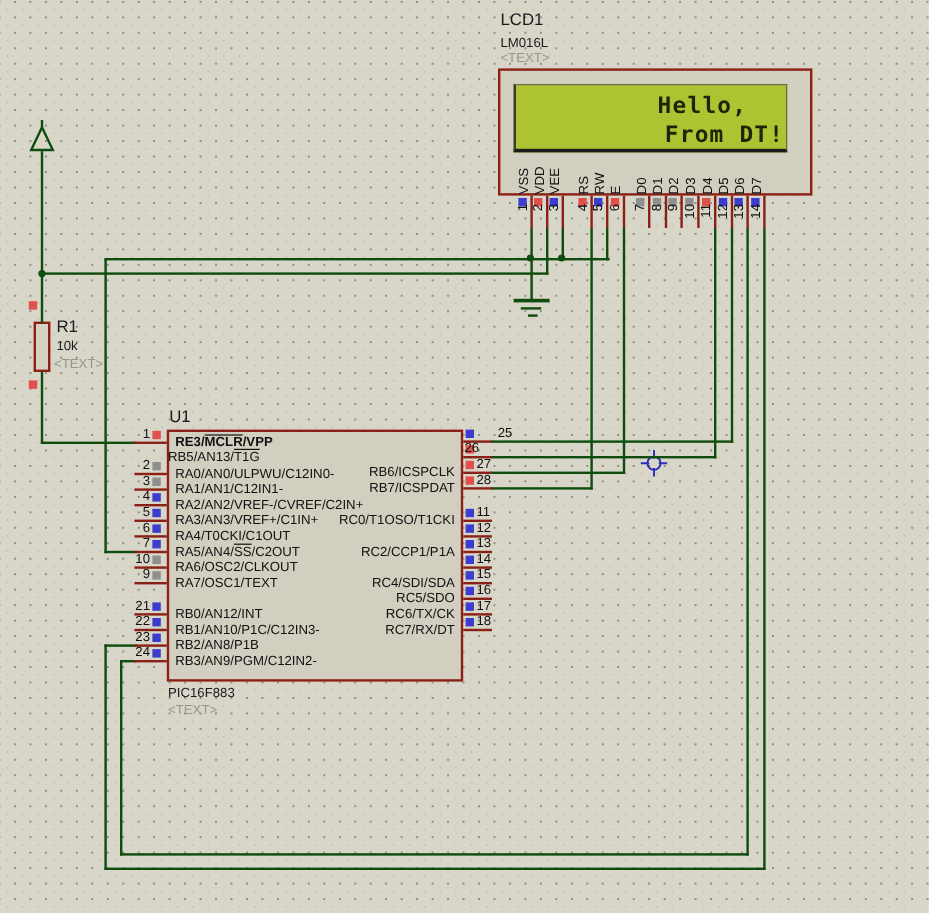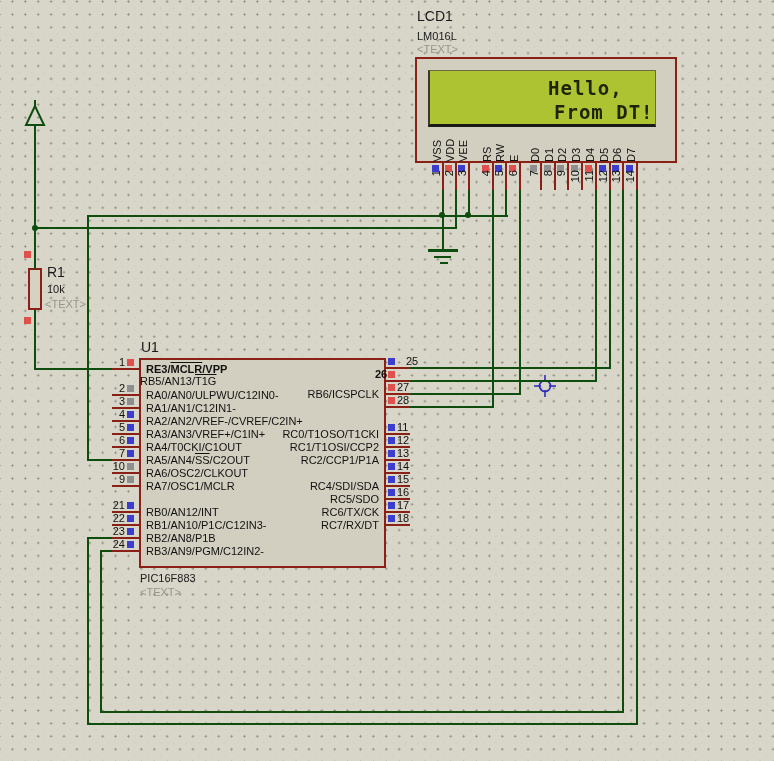--- a/index.html
+++ b/index.html
@@ -199,59 +199,59 @@
     <div class="state-sq" style="left: 127px; top: 450px; background: rgb(60, 60, 205);"></div>
     <div class="pin-num" style="left: 92px; top: 447px; width: 33px; text-align: right;">7</div>
     <div class="pin-name" style="left: 146px; top: 454px;"><span>RA5/AN4/</span><span class="ovl">SS</span><span>/C2OUT</span></div>
     <div class="stub" style="left: 112px; top: 472px; width: 27px; height: 2px;"></div>
     <div class="state-sq" style="left: 127px; top: 463px; background: rgb(143, 143, 143);"></div>
     <div class="pin-num" style="left: 92px; top: 460px; width: 33px; text-align: right;">10</div>
     <div class="pin-name" style="left: 146px; top: 467px;">RA6/OSC2/CLKOUT</div>
     <div class="stub" style="left: 112px; top: 485px; width: 27px; height: 2px;"></div>
     <div class="state-sq" style="left: 127px; top: 476px; background: rgb(143, 143, 143);"></div>
     <div class="pin-num" style="left: 92px; top: 473px; width: 33px; text-align: right;">9</div>
-    <div class="pin-name" style="left: 146px; top: 480px;">RA7/OSC1/MCLR</div>
+    <div class="pin-name" style="left: 146px; top: 480px;">RA7/OSC1/TEXT</div>
     <div class="stub" style="left: 112px; top: 511px; width: 27px; height: 2px;"></div>
     <div class="state-sq" style="left: 127px; top: 502px; background: rgb(60, 60, 205);"></div>
     <div class="pin-num" style="left: 92px; top: 499px; width: 33px; text-align: right;">21</div>
     <div class="pin-name" style="left: 146px; top: 506px;">RB0/AN12/INT</div>
     <div class="stub" style="left: 112px; top: 524px; width: 27px; height: 2px;"></div>
     <div class="state-sq" style="left: 127px; top: 515px; background: rgb(60, 60, 205);"></div>
     <div class="pin-num" style="left: 92px; top: 512px; width: 33px; text-align: right;">22</div>
     <div class="pin-name" style="left: 146px; top: 519px;">RB1/AN10/P1C/C12IN3-</div>
     <div class="stub" style="left: 112px; top: 537px; width: 27px; height: 2px;"></div>
     <div class="state-sq" style="left: 127px; top: 528px; background: rgb(60, 60, 205);"></div>
     <div class="pin-num" style="left: 92px; top: 525px; width: 33px; text-align: right;">23</div>
     <div class="pin-name" style="left: 146px; top: 532px;">RB2/AN8/P1B</div>
     <div class="stub" style="left: 112px; top: 550px; width: 27px; height: 2px;"></div>
     <div class="state-sq" style="left: 127px; top: 541px; background: rgb(60, 60, 205);"></div>
     <div class="pin-num" style="left: 92px; top: 538px; width: 33px; text-align: right;">24</div>
     <div class="pin-name" style="left: 146px; top: 545px;">RB3/AN9/PGM/C12IN2-</div>
     <div class="stub" style="left: 386px; top: 367px; width: 24px; height: 2px;"></div>
     <div class="state-sq" style="left: 388px; top: 358px; background: rgb(60, 60, 205);"></div>
-    <div class="pin-num" style="left: 397px; top: 355px; width: 30px; text-align: center;">25</div>
+    <div class="pin-num" style="left: 397px; top: 355px; width: 30px; text-align: right;">25</div>
     <div class="stub" style="left: 386px; top: 380px; width: 24px; height: 2px;"></div>
     <div class="state-sq" style="left: 388px; top: 371px; background: rgb(224, 80, 76);"></div>
-    <div class="pin-num" style="left: 375px; top: 368px; width: 30px; text-align: left; font-weight: bold;">26</div>
+    <div class="pin-num" style="left: 387px; top: 368px; width: 30px; text-align: left;">26</div>
     <div class="pin-name" style="left: 140px; top: 375px; width: 233px; text-align: left;"><span>RB5/AN13/</span><span class="ovl">T1G</span><span></span></div>
     <div class="stub" style="left: 386px; top: 393px; width: 24px; height: 2px;"></div>
     <div class="state-sq" style="left: 388px; top: 384px; background: rgb(224, 80, 76);"></div>
     <div class="pin-num" style="left: 397px; top: 381px; width: 30px; text-align: left;">27</div>
     <div class="pin-name" style="left: 146px; top: 388px; width: 233px; text-align: right;">RB6/ICSPCLK</div>
     <div class="stub" style="left: 386px; top: 406px; width: 24px; height: 2px;"></div>
     <div class="state-sq" style="left: 388px; top: 397px; background: rgb(224, 80, 76);"></div>
     <div class="pin-num" style="left: 397px; top: 394px; width: 30px; text-align: left;">28</div>
+    <div class="pin-name" style="left: 146px; top: 401px; width: 233px; text-align: right;">RB7/ICSPDAT</div>
     <div class="stub" style="left: 386px; top: 433px; width: 24px; height: 2px;"></div>
     <div class="state-sq" style="left: 388px; top: 424px; background: rgb(60, 60, 205);"></div>
     <div class="pin-num" style="left: 397px; top: 421px; width: 30px; text-align: left;">11</div>
     <div class="pin-name" style="left: 146px; top: 428px; width: 233px; text-align: right;">RC0/T1OSO/T1CKI</div>
     <div class="stub" style="left: 386px; top: 446px; width: 24px; height: 2px;"></div>
     <div class="state-sq" style="left: 388px; top: 437px; background: rgb(60, 60, 205);"></div>
     <div class="pin-num" style="left: 397px; top: 434px; width: 30px; text-align: left;">12</div>
-    <div class="pin-name" style="left: 146px; top: 441px; width: 233px; text-align: right;">RC1/T1OSI/CCP2</div>
     <div class="stub" style="left: 386px; top: 459px; width: 24px; height: 2px;"></div>
     <div class="state-sq" style="left: 388px; top: 450px; background: rgb(60, 60, 205);"></div>
     <div class="pin-num" style="left: 397px; top: 447px; width: 30px; text-align: left;">13</div>
     <div class="pin-name" style="left: 146px; top: 454px; width: 233px; text-align: right;">RC2/CCP1/P1A</div>
     <div class="stub" style="left: 386px; top: 472px; width: 24px; height: 2px;"></div>
     <div class="state-sq" style="left: 388px; top: 463px; background: rgb(60, 60, 205);"></div>
     <div class="pin-num" style="left: 397px; top: 460px; width: 30px; text-align: left;">14</div>
     <div class="stub" style="left: 386px; top: 485px; width: 24px; height: 2px;"></div>
     <div class="state-sq" style="left: 388px; top: 476px; background: rgb(60, 60, 205);"></div>
     <div class="pin-num" style="left: 397px; top: 473px; width: 30px; text-align: left;">15</div>

